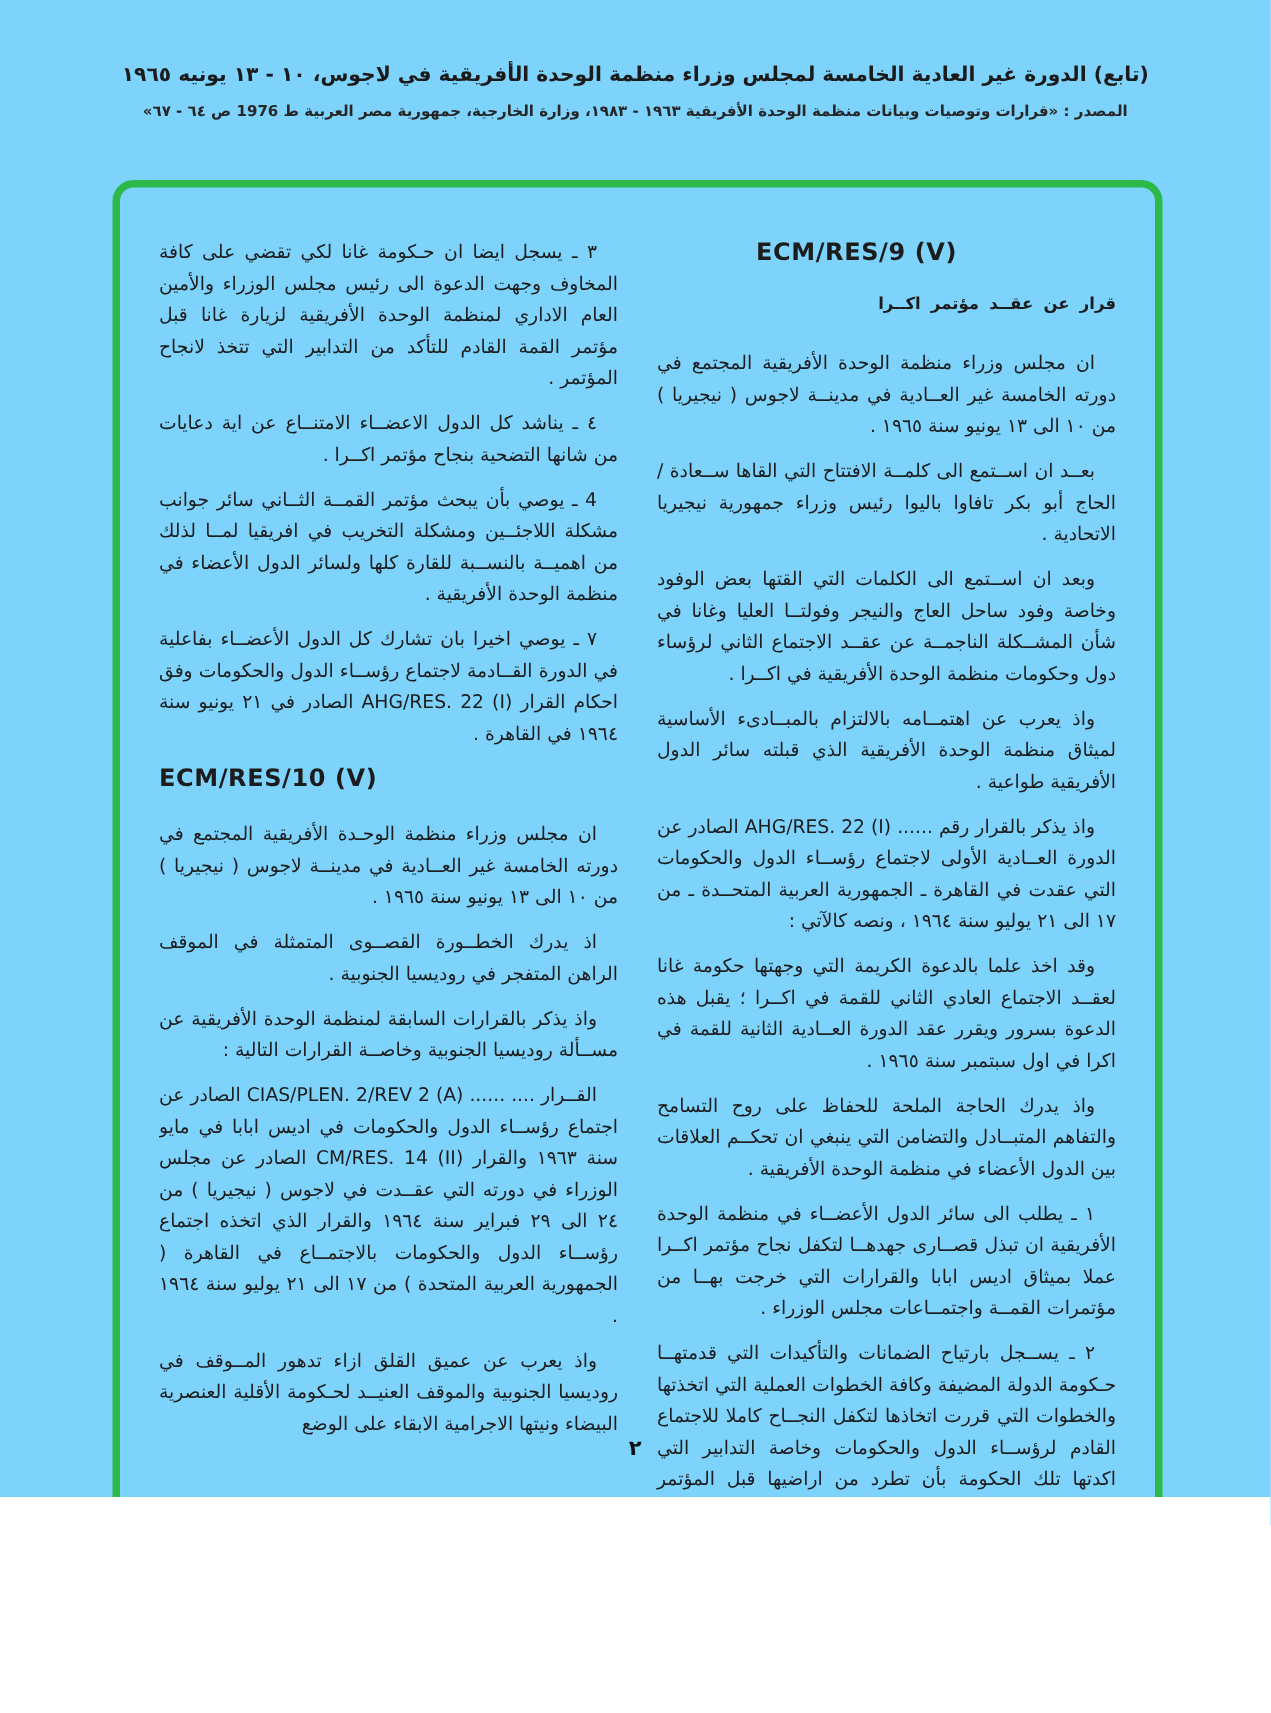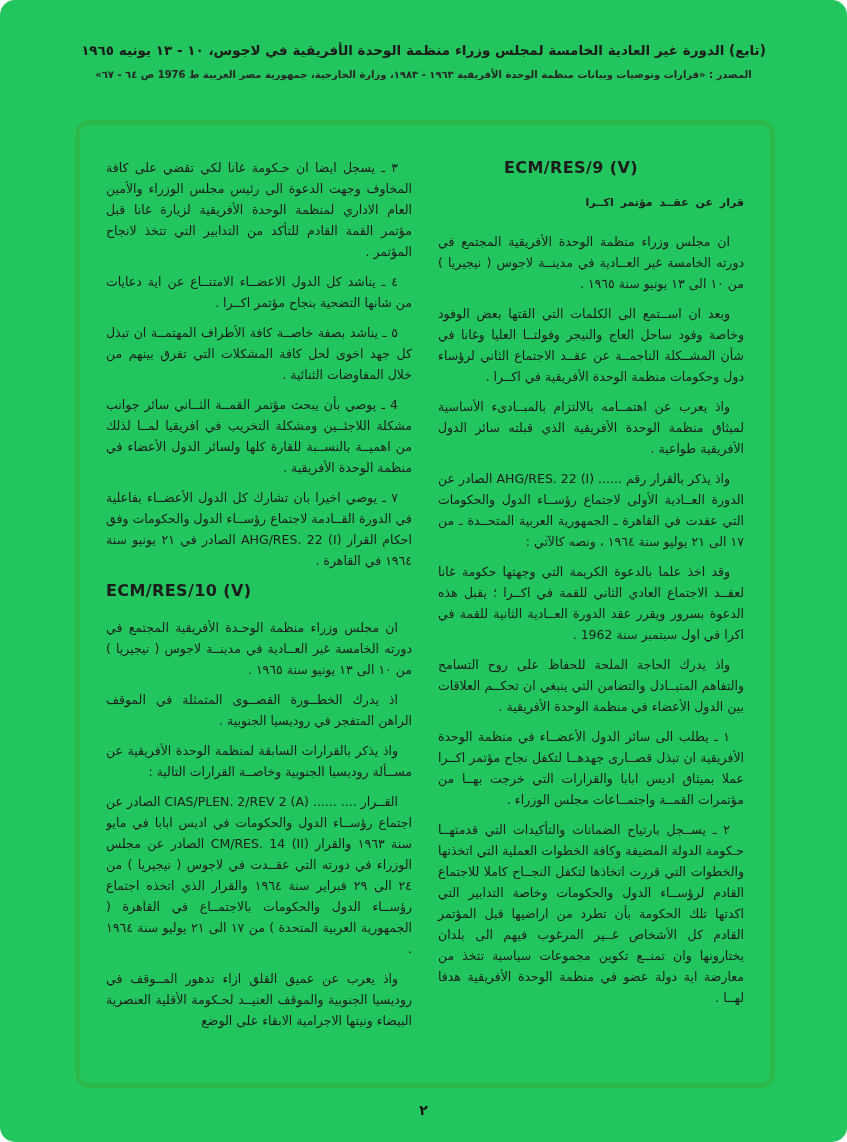--- a/index.html
+++ b/index.html
@@ -4,25 +4,24 @@
 <style>
   * { box-sizing: border-box; margin: 0; padding: 0; }
   html, body { width: 847px; height: 1142px; }
   body {
     font-family: "DejaVu Sans", sans-serif;
     background: #ffffff;
   }
   .page {
     position: relative;
     width: 847px;
-    height: 1142px;
-    background: #22c55e;
+    height: 998px;
+    background: #7dd3fc;
     color: #1b1b1b;
     overflow: hidden;
-    border-radius: 15px;
   }
   .doc-header {
     direction: rtl;
     text-align: center;
     padding-top: 42px;
   }
   .header-line1 {
     font-size: 13.5px;
     font-weight: bold;
     letter-spacing: 0.2px;
@@ -104,33 +103,33 @@
     <div class="header-line2">المصدر : «قرارات وتوصيات وبيانات منظمة الوحدة الأفريقية ١٩٦٣ - ١٩٨٣، وزارة الخارجية، جمهورية مصر العربية ط 1976 ص ٦٤ - ٦٧»</div>
   </header>
 
   <div class="frame" style="border-color: rgb(45, 184, 74);">
     <div class="columns">
 
       <section class="col col-right">
         <div class="doc-code">ECM/RES/9 (V)</div>
         <h3 class="res-title">قرار عن عقــد مؤتمر اكــرا</h3>
         <p>ان مجلس وزراء منظمة الوحدة الأفريقية المجتمع في دورته الخامسة غير العــادية في مدينــة لاجوس ( نيجيريا ) من ١٠ الى ١٣ يونيو سنة ١٩٦٥ .</p>
+        <p>بعــد ان اســتمع الى كلمــة الافتتاح التي القاها ســعادة / الحاج أبو بكر تافاوا باليوا رئيس وزراء جمهورية نيجيريا الاتحادية .</p>
         <p>وبعد ان اســتمع الى الكلمات التي القتها بعض الوفود وخاصة وفود ساحل العاج والنيجر وفولتــا العليا وغانا في شأن المشــكلة الناجمــة عن عقــد الاجتماع الثاني لرؤساء دول وحكومات منظمة الوحدة الأفريقية في اكــرا .</p>
         <p>واذ يعرب عن اهتمــامه بالالتزام بالمبــادىء الأساسية لميثاق منظمة الوحدة الأفريقية الذي قبلته سائر الدول الأفريقية طواعية .</p>
         <p>واذ يذكر بالقرار رقم ...... AHG/RES. 22 (I) الصادر عن الدورة العــادية الأولى لاجتماع رؤســاء الدول والحكومات التي عقدت في القاهرة ـ الجمهورية العربية المتحــدة ـ من ١٧ الى ٢١ يوليو سنة ١٩٦٤ ، ونصه كالآتي :</p>
-        <p>وقد اخذ علما بالدعوة الكريمة التي وجهتها حكومة غانا لعقــد الاجتماع العادي الثاني للقمة في اكــرا ؛ يقبل هذه الدعوة بسرور ويقرر عقد الدورة العــادية الثانية للقمة في اكرا في اول سبتمبر سنة 1962 .</p>
+        <p>وقد اخذ علما بالدعوة الكريمة التي وجهتها حكومة غانا لعقــد الاجتماع العادي الثاني للقمة في اكــرا ؛ يقبل هذه الدعوة بسرور ويقرر عقد الدورة العــادية الثانية للقمة في اكرا في اول سبتمبر سنة ١٩٦٥ .</p>
         <p>واذ يدرك الحاجة الملحة للحفاظ على روح التسامح والتفاهم المتبــادل والتضامن التي ينبغي ان تحكــم العلاقات بين الدول الأعضاء في منظمة الوحدة الأفريقية .</p>
         <p>١ ـ يطلب الى سائر الدول الأعضــاء في منظمة الوحدة الأفريقية ان تبذل قصــارى جهدهــا لتكفل نجاح مؤتمر اكــرا عملا بميثاق اديس ابابا والقرارات التي خرجت بهــا من مؤتمرات القمــة واجتمــاعات مجلس الوزراء .</p>
         <p>٢ ـ يســجل بارتياح الضمانات والتأكيدات التي قدمتهــا حـكومة الدولة المضيفة وكافة الخطوات العملية التي اتخذتها والخطوات التي قررت اتخاذها لتكفل النجــاح كاملا للاجتماع القادم لرؤســاء الدول والحكومات وخاصة التدابير التي اكدتها تلك الحكومة بأن تطرد من اراضيها قبل المؤتمر القادم كل الأشخاص غــير المرغوب فيهم الى بلدان يختارونها وان تمنــع تكوين مجموعات سياسية تتخذ من معارضة اية دولة عضو في منظمة الوحدة الأفريقية هدفا لهــا .</p>
       </section>
 
       <section class="col col-left">
         <p>٣ ـ يسجل ايضا ان حـكومة غانا لكي تقضي على كافة المخاوف وجهت الدعوة الى رئيس مجلس الوزراء والأمين العام الاداري لمنظمة الوحدة الأفريقية لزيارة غانا قبل مؤتمر القمة القادم للتأكد من التدابير التي تتخذ لانجاح المؤتمر .</p>
         <p>٤ ـ يناشد كل الدول الاعضــاء الامتنــاع عن اية دعايات من شانها التضحية بنجاح مؤتمر اكــرا .</p>
-        <p>٥ ـ يناشد بصفة خاصــة كافة الأطراف المهتمــة ان تبذل كل جهد اخوى لحل كافة المشكلات التي تفرق بينهم من خلال المفاوضات الثنائية .</p>
         <p>4 ـ يوصي بأن يبحث مؤتمر القمــة الثــاني سائر جوانب مشكلة اللاجئــين ومشكلة التخريب في افريقيا لمــا لذلك من اهميــة بالنســبة للقارة كلها ولسائر الدول الأعضاء في منظمة الوحدة الأفريقية .</p>
         <p>٧ ـ يوصي اخيرا بان تشارك كل الدول الأعضــاء بفاعلية في الدورة القــادمة لاجتماع رؤســاء الدول والحكومات وفق احكام القرار AHG/RES. 22 (I) الصادر في ٢١ يونيو سنة ١٩٦٤ في القاهرة .</p>
         <div class="doc-code mid">ECM/RES/10 (V)</div>
         <p>ان مجلس وزراء منظمة الوحـدة الأفريقية المجتمع في دورته الخامسة غير العــادية في مدينــة لاجوس ( نيجيريا ) من ١٠ الى ١٣ يونيو سنة ١٩٦٥ .</p>
         <p>اذ يدرك الخطــورة القصــوى المتمثلة في الموقف الراهن المتفجر في روديسيا الجنوبية .</p>
         <p>واذ يذكر بالقرارات السابقة لمنظمة الوحدة الأفريقية عن مســألة روديسيا الجنوبية وخاصــة القرارات التالية :</p>
         <p>القــرار .... ...... CIAS/PLEN. 2/REV 2 (A) الصادر عن اجتماع رؤســاء الدول والحكومات في اديس ابابا في مايو سنة ١٩٦٣ والقرار CM/RES. 14 (II) الصادر عن مجلس الوزراء في دورته التي عقــدت في لاجوس ( نيجيريا ) من ٢٤ الى ٢٩ فبراير سنة ١٩٦٤ والقرار الذي اتخذه اجتماع رؤســاء الدول والحكومات بالاجتمــاع في القاهرة ( الجمهورية العربية المتحدة ) من ١٧ الى ٢١ يوليو سنة ١٩٦٤ .</p>
         <p>واذ يعرب عن عميق القلق ازاء تدهور المــوقف في روديسيا الجنوبية والموقف العنيــد لحـكومة الأقلية العنصرية البيضاء ونيتها الاجرامية الابقاء على الوضع</p>
       </section>
 

